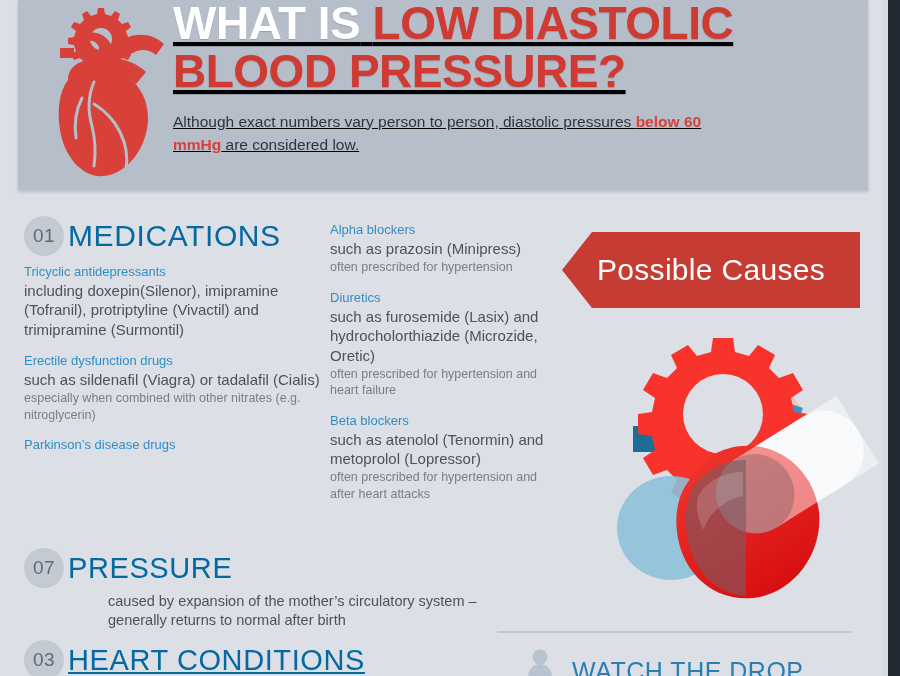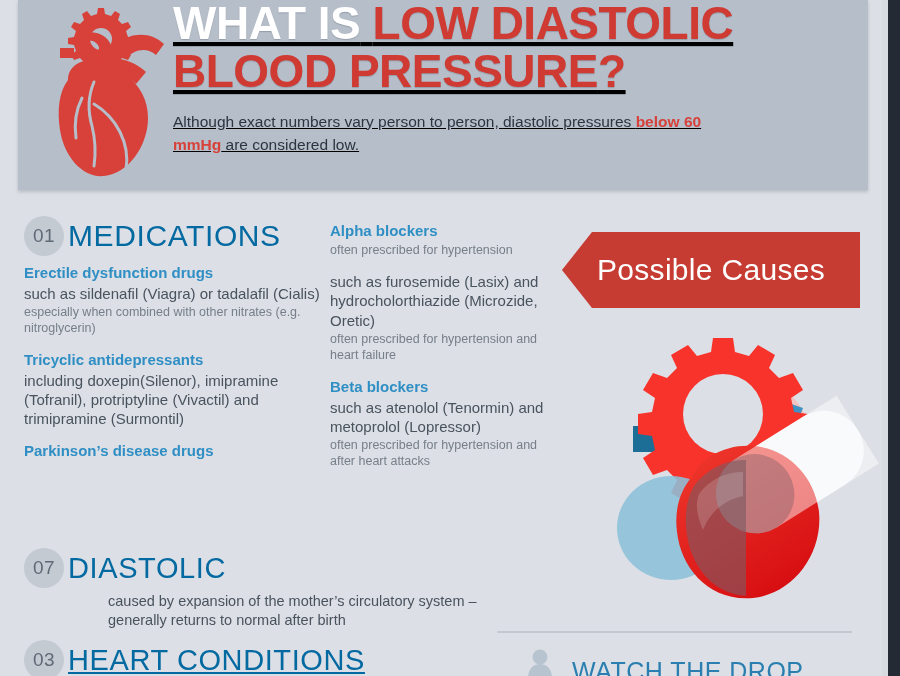--- a/index.html
+++ b/index.html
@@ -124,22 +124,22 @@
     font-size: 30px;
     font-weight: 400;
     letter-spacing: 0.6px;
     color: #0369a1;
     white-space: nowrap;
   }
 
   .item { margin-bottom: 14px; }
   .item-title {
     color: #2f8fc4;
-    font-size: 15px;
-    font-weight: 700;
+    font-size: 13px;
+    font-weight: 400;
     line-height: 1.25;
     margin-bottom: 1px;
   }
   .item-desc {
     color: #49535e;
     font-size: 15px;
     line-height: 1.28;
   }
   .item-note {
     color: #767f89;
@@ -269,42 +269,44 @@
     </div>
   </div>
 
   <div id="col-left">
     <div class="section-head">
       <div class="num-badge">01</div>
       <div class="section-title">MEDICATIONS</div>
     </div>
 
     <div class="item">
+      <div class="item-title">Tricyclic antidepressants</div>
+      <div class="item-desc">including doxepin(Silenor), imipramine (Tofranil), protriptyline (Vivactil) and trimipramine (Surmontil)</div>
+    </div>
+
+    <div class="item">
       <div class="item-title">Erectile dysfunction drugs</div>
       <div class="item-desc">such as sildenafil (Viagra) or tadalafil (Cialis)</div>
       <div class="item-note">especially when combined with other nitrates (e.g. nitroglycerin)</div>
     </div>
 
     <div class="item">
-      <div class="item-title">Tricyclic antidepressants</div>
-      <div class="item-desc">including doxepin(Silenor), imipramine (Tofranil), protriptyline (Vivactil) and trimipramine (Surmontil)</div>
-    </div>
-
-    <div class="item">
       <div class="item-title">Parkinson’s disease drugs</div>
     </div>
   </div>
 
   <div id="col-mid">
     <div class="item">
       <div class="item-title">Alpha blockers</div>
+      <div class="item-desc">such as prazosin (Minipress)</div>
       <div class="item-note">often prescribed for hypertension</div>
     </div>
 
     <div class="item">
+      <div class="item-title">Diuretics</div>
       <div class="item-desc">such as furosemide (Lasix) and hydrocholorthiazide (Microzide, Oretic)</div>
       <div class="item-note">often prescribed for hypertension and heart failure</div>
     </div>
 
     <div class="item">
       <div class="item-title">Beta blockers</div>
       <div class="item-desc">such as atenolol (Tenormin) and metoprolol (Lopressor)</div>
       <div class="item-note">often prescribed for hypertension and after heart attacks</div>
     </div>
   </div>
@@ -352,21 +354,21 @@
       </g>
 
       <path d="M99 168 c12 -16 30 -26 52 -26 l0 136 c-34 -2 -58 -32 -60 -70 c-1 -16 2 -30 8 -40z" fill="#7d5a63" opacity="0.62"></path>
       <path d="M104 176 c10 -14 26 -22 44 -22 l0 24 c-20 4 -34 18 -40 34 c-6 -14 -8 -26 -4 -36z" fill="#ffffff" opacity="0.16"></path>
     </svg>
   </div>
 
   <div id="sec-pregnancy">
     <div class="section-head">
       <div class="num-badge">07</div>
-      <div class="section-title">DIASTOLIC</div>
+      <div class="section-title">PRESSURE</div>
     </div>
     <div id="preg-desc">caused by expansion of the mother’s circulatory system – generally returns to normal after birth</div>
   </div>
 
   <div id="sec-heart">
     <div class="section-head">
       <div class="num-badge">03</div>
       <div class="section-title">HEART CONDITIONS</div>
     </div>
   </div>

